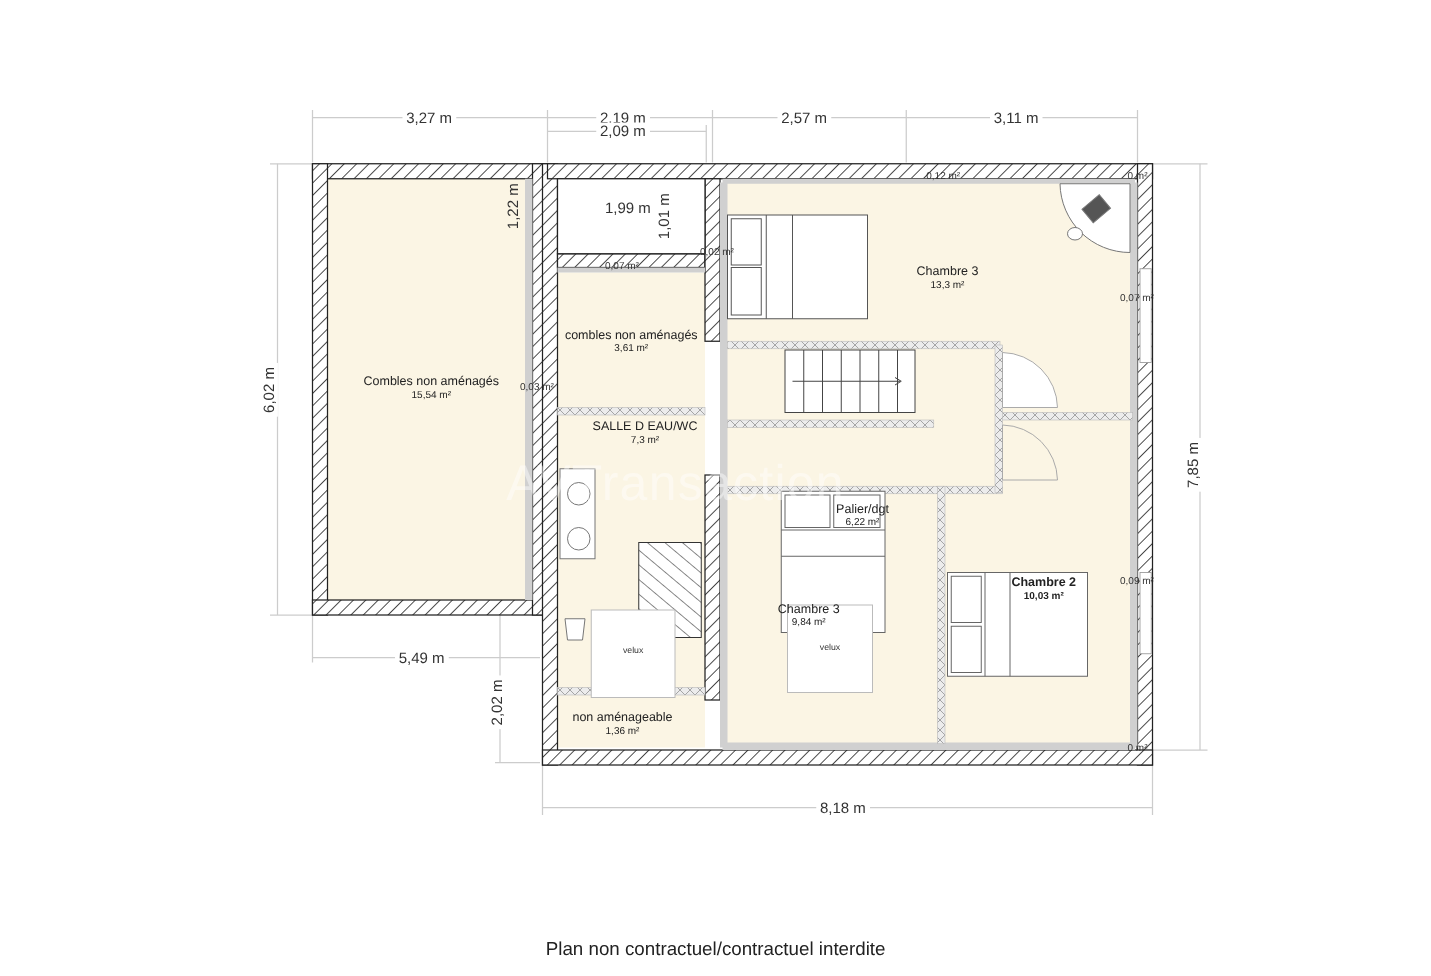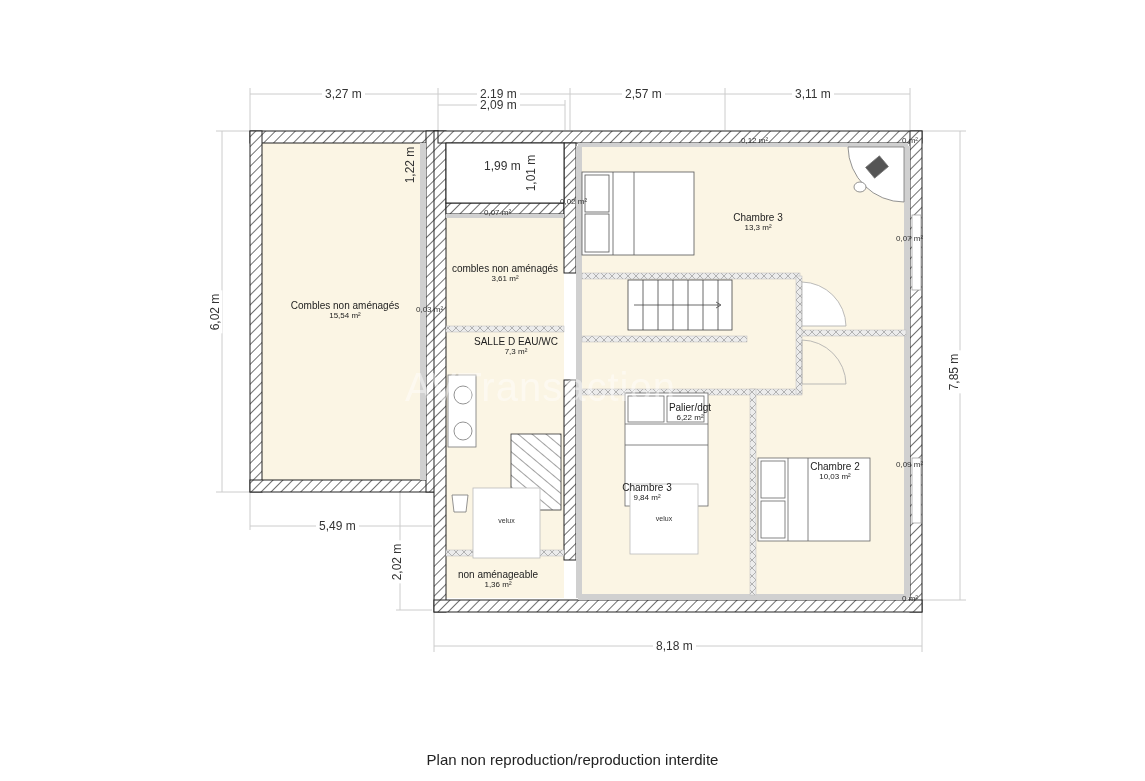--- a/index.html
+++ b/index.html
@@ -203,21 +203,21 @@
   <div class="room-area">13,3 m²</div>
 </div>
 <div class="lbl" style="left:640px; top:364px; width:100px;margin-top:38px;">
   <div class="room-name">Palier/dgt</div>
   <div class="room-area">6,22 m²</div>
 </div>
 <div class="lbl" style="left:607px; top:482px; width:80px;">
   <div class="room-name">Chambre 3</div>
   <div class="room-area">9,84 m²</div>
 </div>
-<div class="lbl" style="left:795px; top:461px; width:80px;">
+<div class="lbl" style="left:795px; top:461px; width:80px;font-weight:bold;">
   <div class="room-name">Chambre 2</div>
   <div class="room-area">10,03 m²</div>
 </div>
 
 <div class="lbl small" style="left:473px; top:517px; width:67px; font-size:7px;">velux</div>
 <div class="lbl small" style="left:630px; top:515px; width:68px; font-size:7px;">velux</div>
 
 <div class="lbl dim" style="left:322px; top:87px;">3,27 m</div>
 <div class="lbl dim" style="left:477px; top:87px;">2,19 m</div>
 <div class="lbl dim" style="left:477px; top:98px;">2,09 m</div>
@@ -236,13 +236,13 @@
 <div class="lbl small" style="left:902px; top:136px;">0 m²</div>
 <div class="lbl small" style="left:896px; top:234px;">0,07 m²</div>
 <div class="lbl small" style="left:896px; top:460px;">0,09 m²</div>
 <div class="lbl small" style="left:902px; top:594px;">0 m²</div>
 <div class="lbl small" style="left:484px; top:208px;">0,07 m²</div>
 <div class="lbl small" style="left:560px; top:197px;">0,02 m²</div>
 <div class="lbl small" style="left:416px; top:305px;">0,03 m²</div>
 
 <div class="watermark">AVTransaction</div>
 
-<div class="footer">Plan non reproduction/reproduction interdite</div>
+<div class="footer">Plan non contractuel/contractuel interdite</div>
 
 </body></html>

